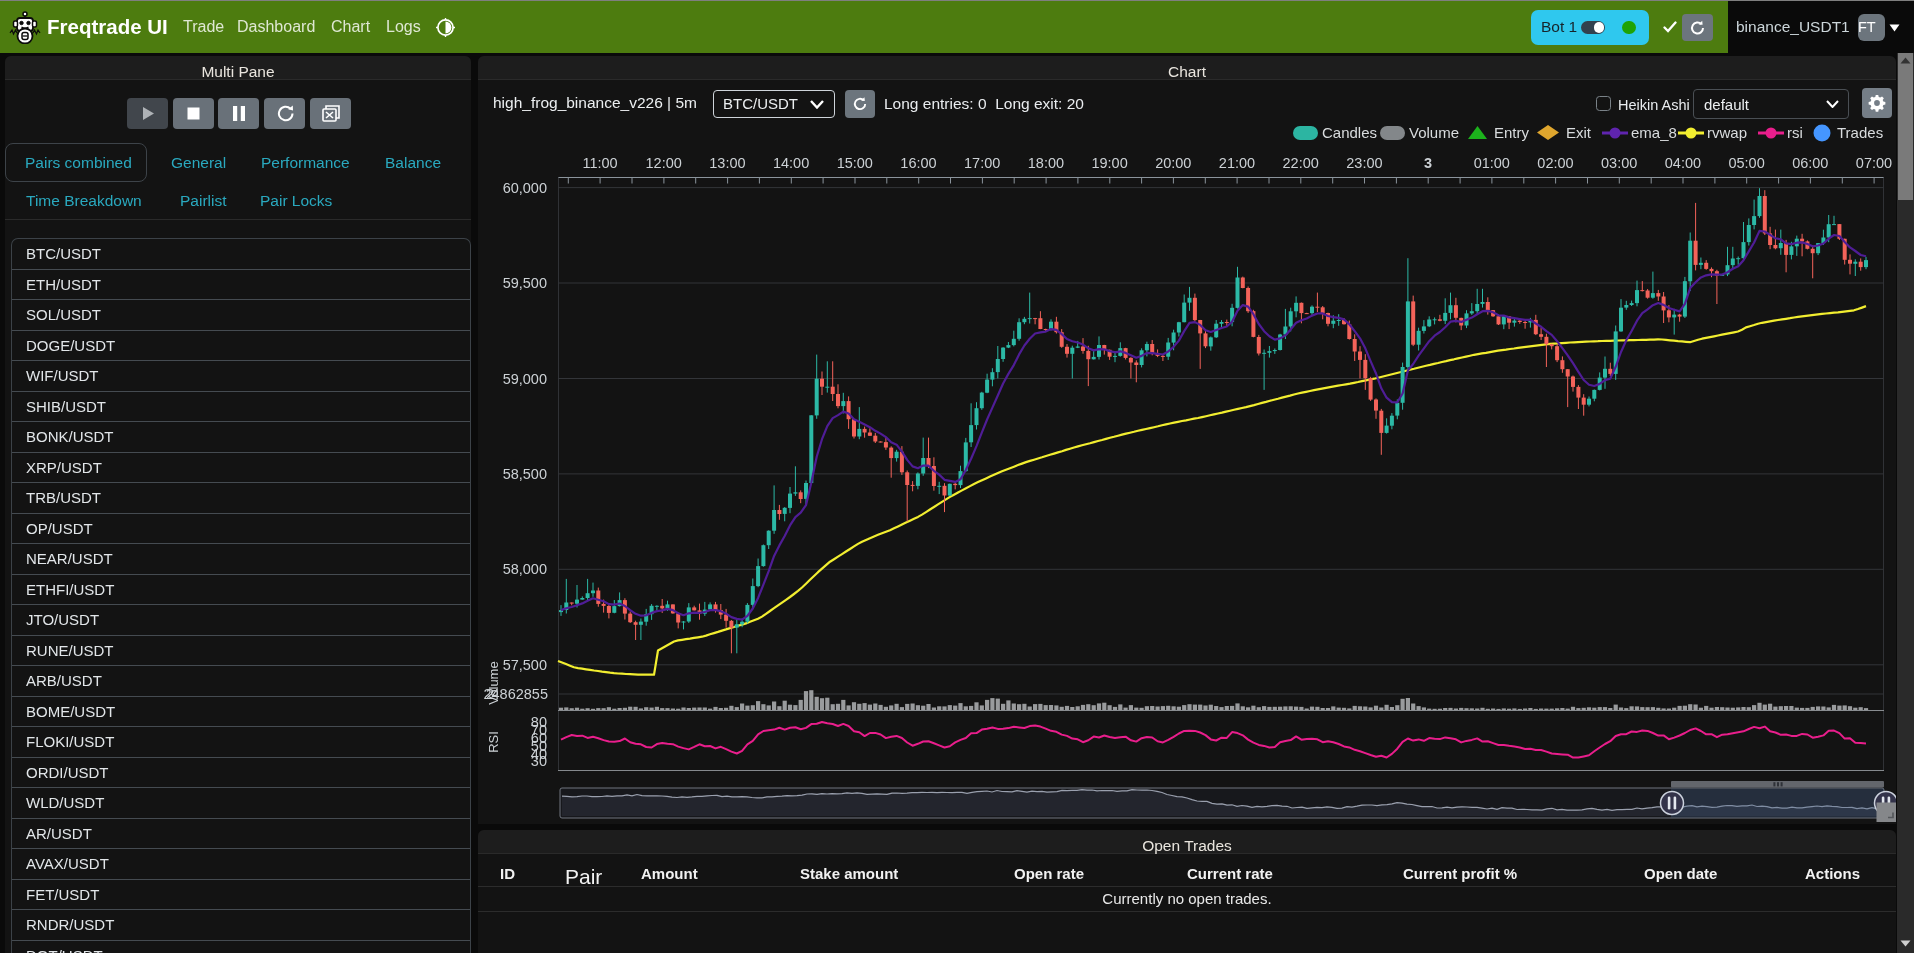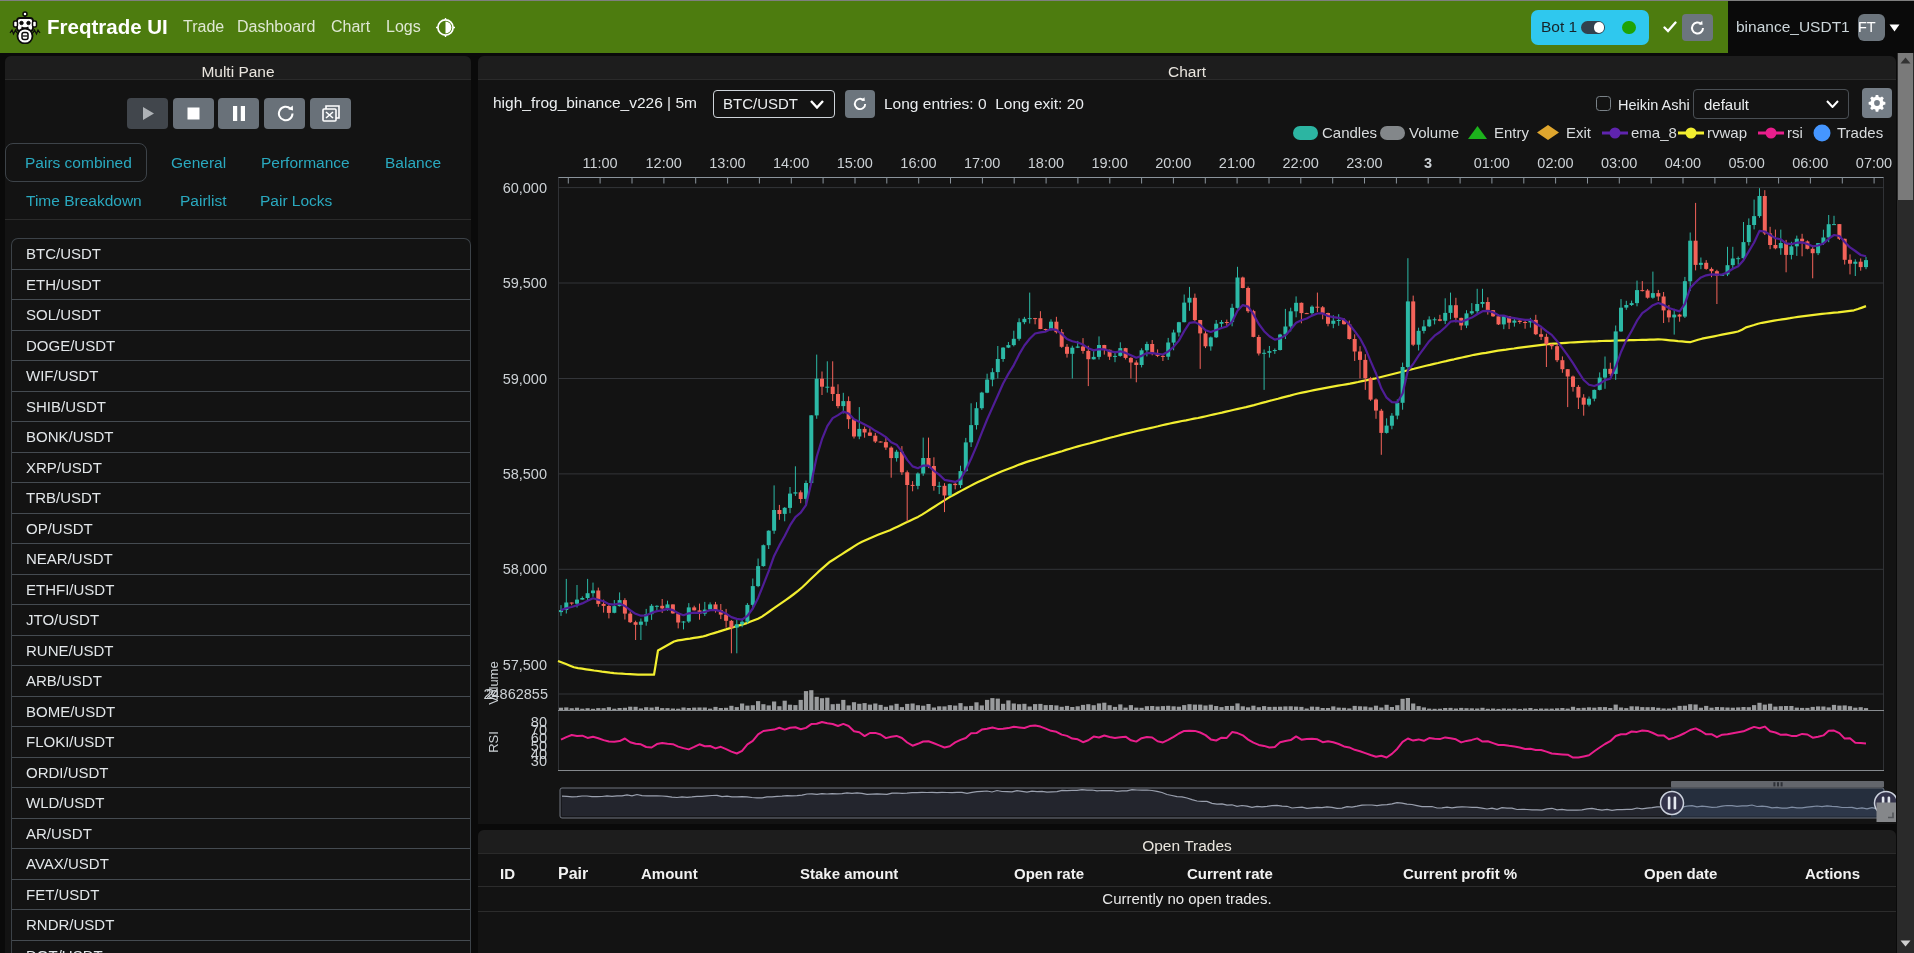--- a/index.html
+++ b/index.html
@@ -1041,21 +1041,21 @@
 <rect x="1876.5" y="802.5" width="20" height="19.5" fill="#85878a"></rect>
 <path d="M 1893 812.5 L 1893 817.5 L 1888 817.5" fill="none" stroke="#55575b" stroke-width="1.7"></path>
 </svg>
 
 <div id="tradecard" class="card">
   <div class="card-header">Open Trades</div>
   <div class="abs" style="top:33px;width:1418px;height:1px"></div>
   <div class="abs" style="left:0;top:56px;width:1418px;height:1px;background:#2c2c2c"></div>
   <div class="abs" style="left:0;top:81px;width:1418px;height:1px;background:#2c2c2c"></div>
   <div class="abs" style="left:22px;top:35px;color:#f2f2f2;font-size:15px;font-weight:bold">ID</div>
-  <div class="abs" style="left:80px;top:35px;color:#f2f2f2;font-size:16px;font-weight:bold">Pair</div>
+  <div class="abs" style="left:87px;top:35px;color:#f2f2f2;font-size:21px;font-weight:normal">Pair</div>
   <div class="abs" style="left:163px;top:35px;color:#f2f2f2;font-size:15px;font-weight:bold">Amount</div>
   <div class="abs" style="left:322px;top:35px;color:#f2f2f2;font-size:15px;font-weight:bold">Stake amount</div>
   <div class="abs" style="left:536px;top:35px;color:#f2f2f2;font-size:15px;font-weight:bold">Open rate</div>
   <div class="abs" style="left:709px;top:35px;color:#f2f2f2;font-size:15px;font-weight:bold">Current rate</div>
   <div class="abs" style="left:925px;top:35px;color:#f2f2f2;font-size:15px;font-weight:bold">Current profit %</div>
   <div class="abs" style="left:1166px;top:35px;color:#f2f2f2;font-size:15px;font-weight:bold">Open date</div>
   <div class="abs" style="left:1327px;top:35px;color:#f2f2f2;font-size:15px;font-weight:bold">Actions</div>
   <div class="abs" style="left:0;top:60px;width:1418px;text-align:center;color:#e9e9e9;font-size:15px">Currently no open trades.</div>
 </div>
 

